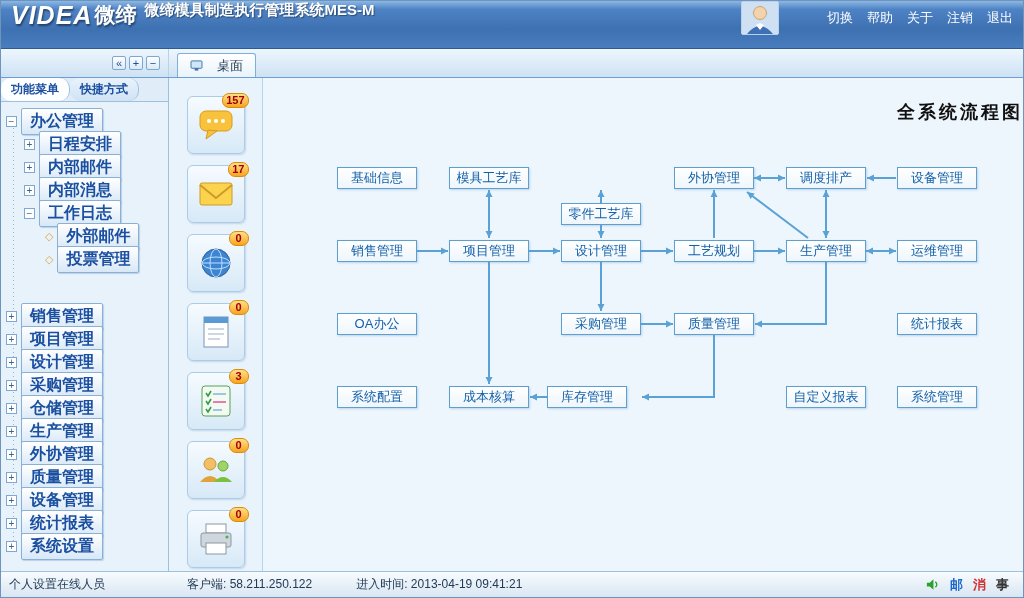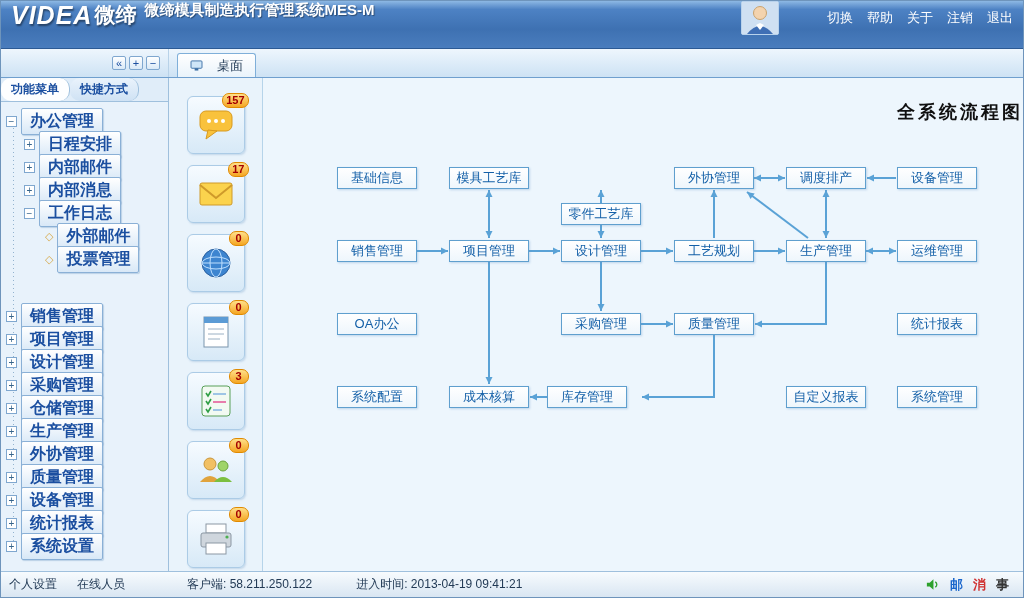--- a/index.html
+++ b/index.html
@@ -61,21 +61,21 @@
   .flow-area{flex:1;position:relative;background:#edf6fd;overflow:hidden;}
   .flow-title{position:absolute;top:22px;left:0;right:0;text-align:right;font-size:18px;font-weight:bold;color:#101010;letter-spacing:3px;}
   #flow-arrows{position:absolute;left:0;top:0;width:100%;height:100%;}
   .flow-box{position:absolute;width:80px;height:22px;line-height:20px;text-align:center;box-sizing:border-box;
     background:linear-gradient(#ffffff,#eef6fc);border:1px solid #5f9fce;color:#1460a8;font-size:13px;
     box-shadow:1px 1px 2px rgba(100,150,200,.35);white-space:nowrap;cursor:pointer;}
 
   
   .statusbar{height:26px;flex:0 0 auto;display:flex;align-items:center;font-size:12px;color:#223a55;padding:0 8px;box-sizing:border-box;
     background:linear-gradient(#f7fbfe,#d9e6f2);border-top:1px solid #9fc0dd;}
-  .status-left{width:178px;flex:0 0 auto;display:flex;gap:20px;}
+  .status-left{width:178px;flex:0 0 auto;display:flex;}
   .status-link{cursor:pointer;}
   .status-mid{display:flex;gap:44px;}
   .status-right{margin-left:auto;display:flex;align-items:center;gap:10px;padding-right:6px;}
   .sb-char{font-weight:bold;font-size:13px;cursor:pointer;}
   .sb-c0{color:#1a66cc;}.sb-c1{color:#d03030;}.sb-c2:{color:#333;}
   .speaker{display:flex;align-items:center;cursor:pointer;}
 </style>
 </head>
 <body>
 

